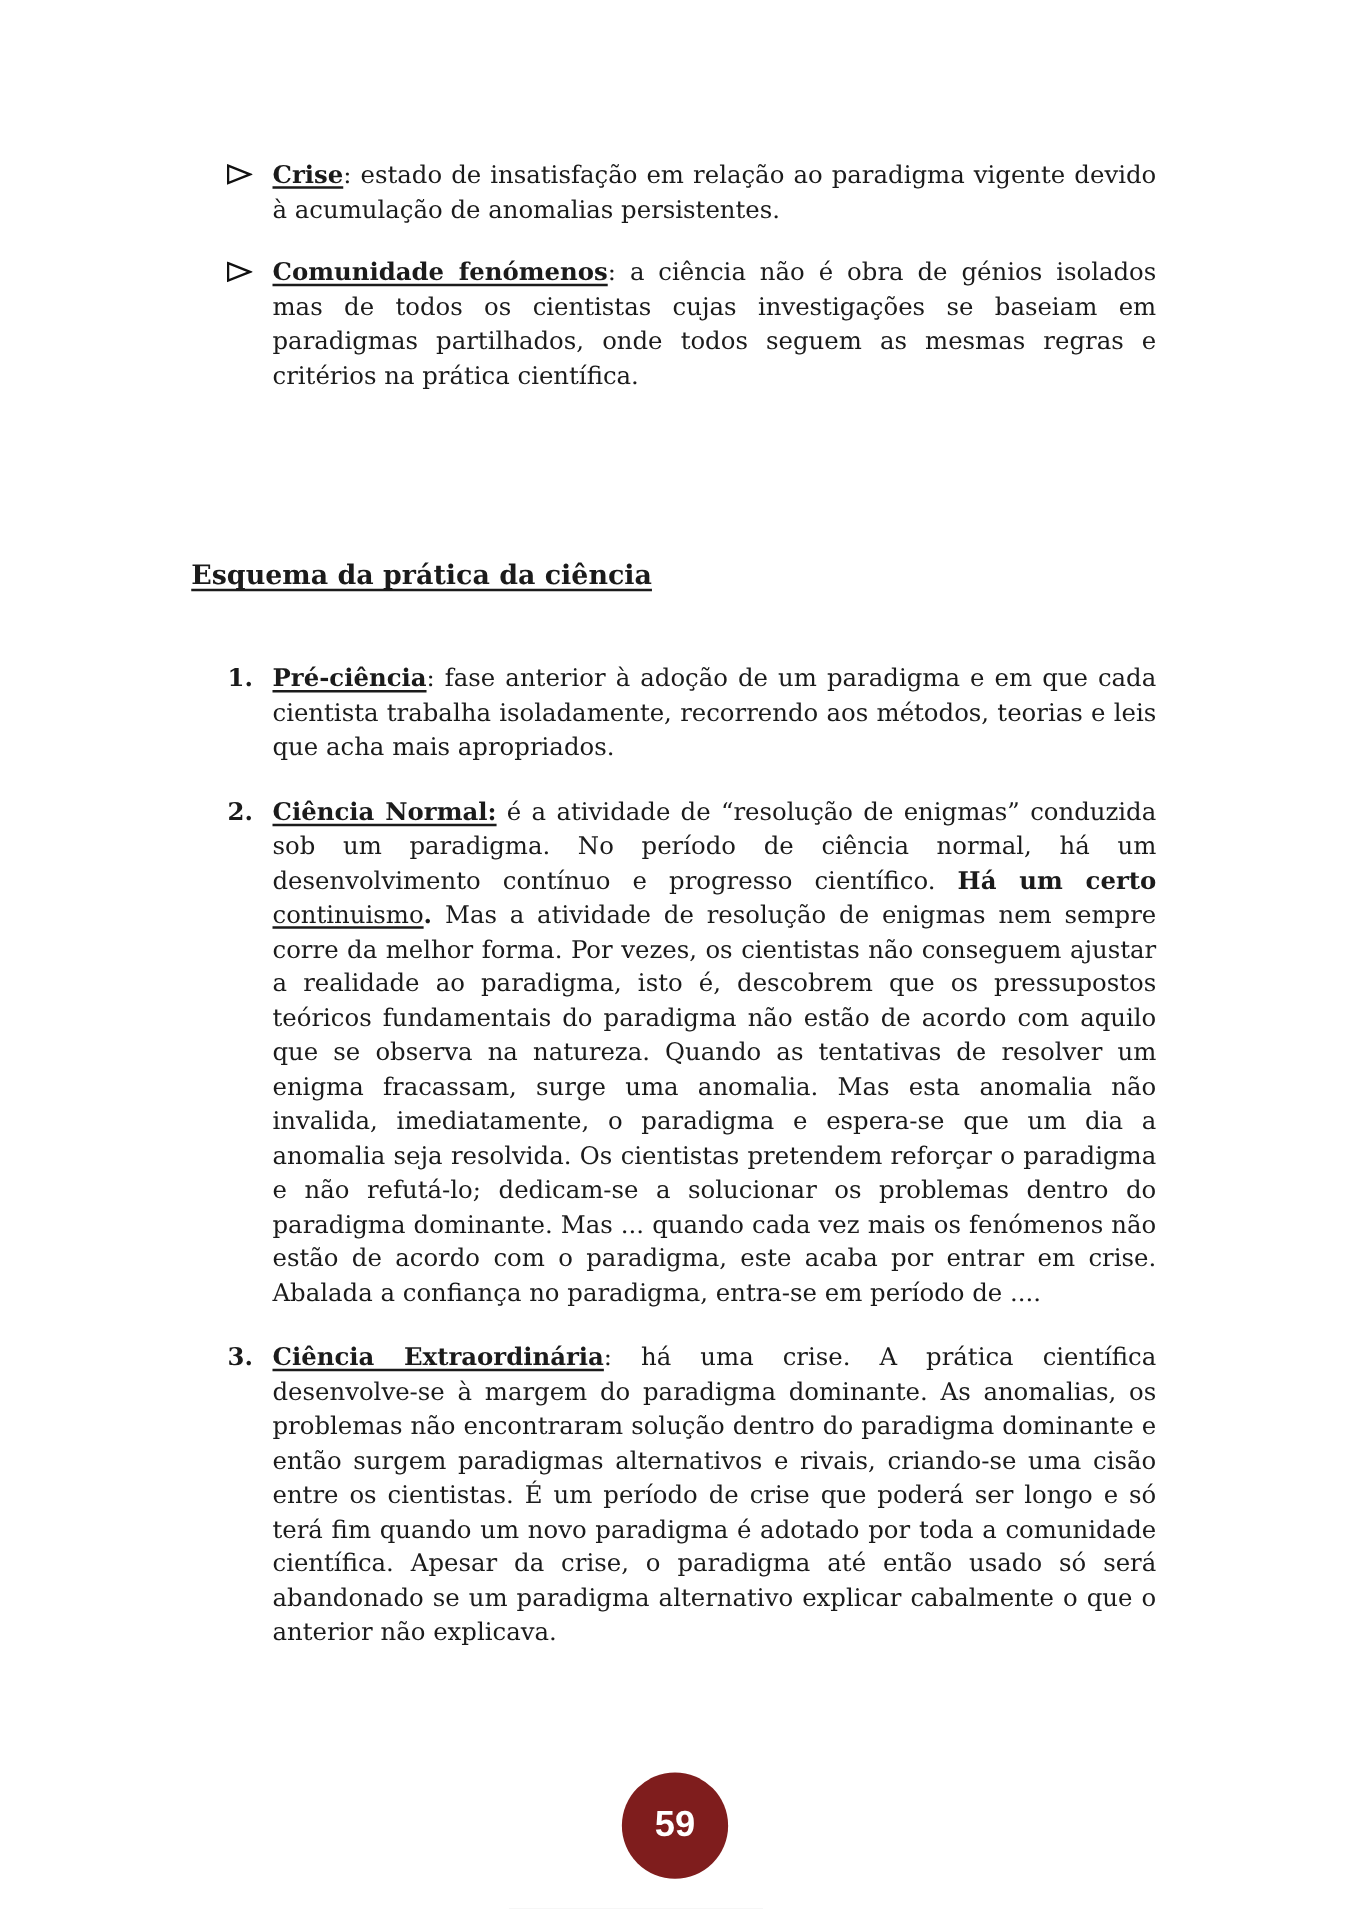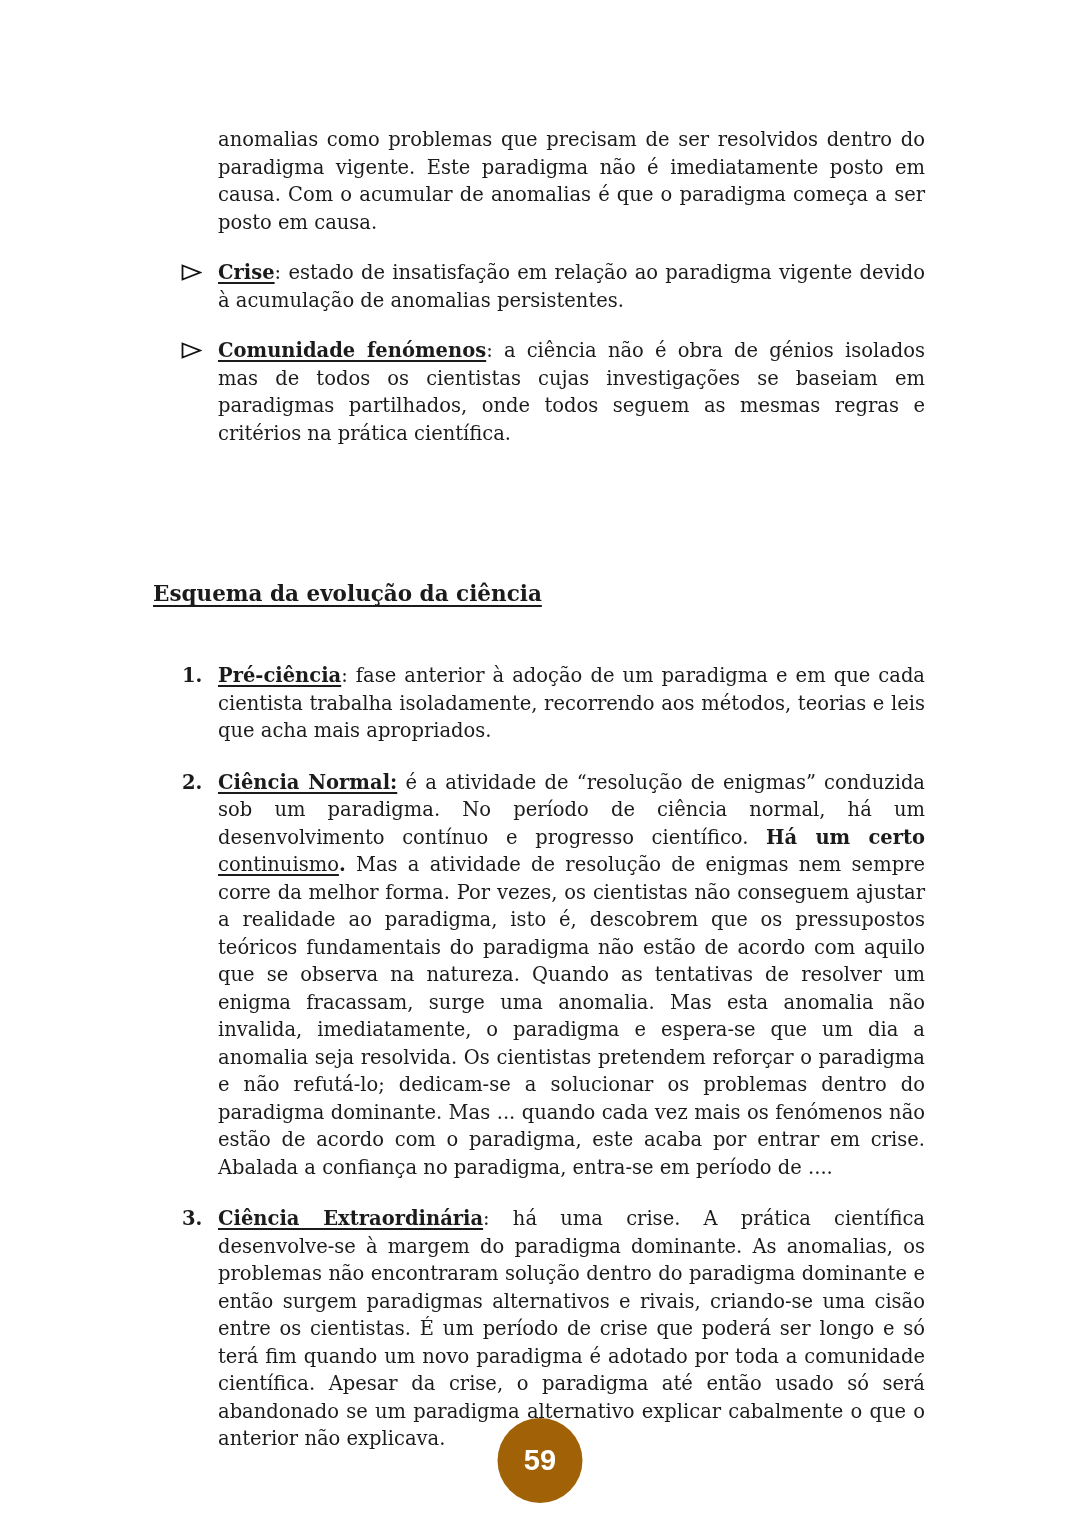--- a/index.html
+++ b/index.html
@@ -59,21 +59,20 @@
     font-size:29px;
     color:#ffffff;
   }
 </style>
 </head>
 <body>
 
 <div class="page">
   <div class="body-col">
 
-    <p class="para indented intro"><span>anomalias como problemas que precisam de ser resolvidos dentro do paradigma vigente. Este paradigma não é imediatamente posto em causa. Com o acumular de anomalias é que o paradigma começa a ser posto em causa.</span></p>
 
     <div class="bullet-list">
       <div class="bullet-item">
         <span class="marker arrow-marker">
           <svg width="21" height="17" viewBox="0 0 21 17">
             <polygon points="1.5,1.5 19,8.5 1.5,15.5" fill="#ffffff" stroke="#111111" stroke-width="1.8"></polygon>
           </svg>
         </span>
         <p class="para"><span class="b u">Crise</span><span>: estado de insatisfação em relação ao paradigma vigente devido à acumulação de anomalias persistentes.</span></p>
       </div>
@@ -81,21 +80,21 @@
       <div class="bullet-item">
         <span class="marker arrow-marker">
           <svg width="21" height="17" viewBox="0 0 21 17">
             <polygon points="1.5,1.5 19,8.5 1.5,15.5" fill="#ffffff" stroke="#111111" stroke-width="1.8"></polygon>
           </svg>
         </span>
         <p class="para"><span class="b u">Comunidade fenómenos</span><span>: a ciência não é obra de génios isolados mas de todos os cientistas cujas investigações se baseiam em paradigmas partilhados, onde todos seguem as mesmas regras e critérios na prática científica.</span></p>
       </div>
     </div>
 
-    <h2 class="heading">Esquema da evolução da ciência</h2>
+    <h2 class="heading">Esquema da prática da ciência</h2>
 
     <div class="num-list">
 
       <div class="num-item">
         <span class="marker num-marker">1.</span>
         <p class="para"><span class="b u">Pré-ciência</span><span>: fase anterior à adoção de um paradigma e em que cada cientista trabalha isoladamente, recorrendo aos métodos, teorias e leis que acha mais apropriados.</span></p>
       </div>
 
       <div class="num-item">
         <span class="marker num-marker">2.</span>
@@ -103,16 +102,16 @@
       </div>
 
       <div class="num-item">
         <span class="marker num-marker">3.</span>
         <p class="para"><span class="b u">Ciência Extraordinária</span><span>: há uma crise. A prática científica desenvolve-se à margem do paradigma dominante. As anomalias, os problemas não encontraram solução dentro do paradigma dominante e então surgem paradigmas alternativos e rivais, criando-se uma cisão entre os cientistas. É um período de crise que poderá ser longo e só terá fim quando um novo paradigma é adotado por toda a comunidade científica. Apesar da crise, o paradigma até então usado só será abandonado se um paradigma alternativo explicar cabalmente o que o anterior não explicava.</span></p>
       </div>
 
     </div>
   </div>
 
-  <div class="page-badge" style="background-color: #a16207; align-items: center;">
+  <div class="page-badge" style="background-color: #7f1d1d; align-items: center;">
     <span>59</span>
   </div>
 </div>
 
 </body></html>

